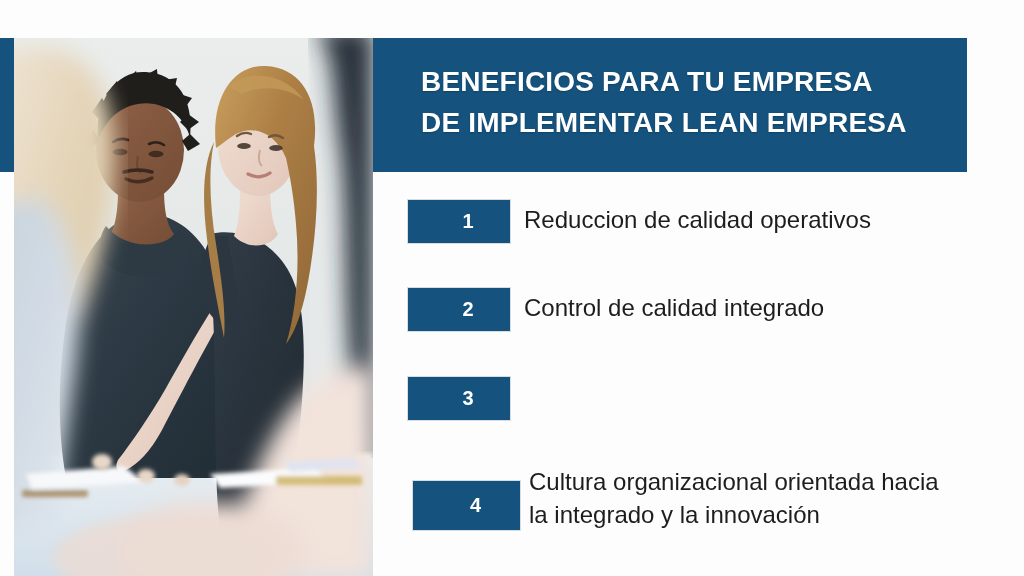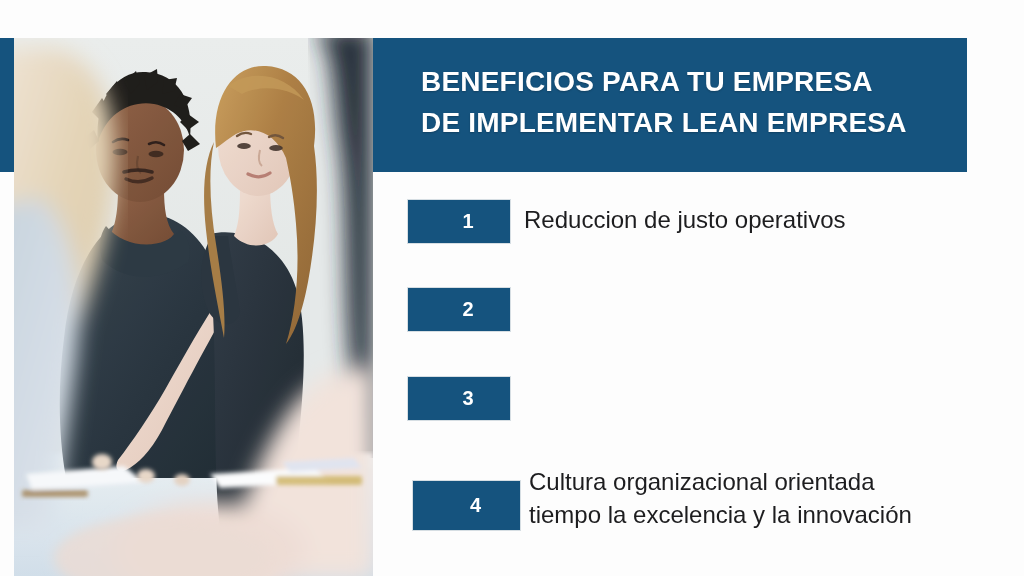--- a/index.html
+++ b/index.html
@@ -307,31 +307,32 @@
     <div class="title-text">
       <span class="title-line">BENEFICIOS PARA TU EMPRESA</span>
       <span class="title-line">DE IMPLEMENTAR LEAN EMPRESA</span>
     </div>
   </div>
 
   <div class="benefit-list">
 
     <div class="benefit-row row-1">
       <div class="num-box">1</div>
-      <div class="benefit-text">Reduccion de justo operativos</div>
+      <div class="benefit-text">Reduccion de calidad operativos</div>
     </div>
 
     <div class="benefit-row row-2">
       <div class="num-box">2</div>
+      <div class="benefit-text">Control de calidad integrado</div>
     </div>
 
     <div class="benefit-row row-3">
       <div class="num-box">3</div>
     </div>
 
     <div class="benefit-row row-4">
       <div class="num-box">4</div>
-      <div class="benefit-text">Cultura organizacional orientada tiempo la excelencia y la innovación</div>
+      <div class="benefit-text">Cultura organizacional orientada hacia la integrado y la innovación</div>
     </div>
 
   </div>
 
 </div>
 
 </body></html>

